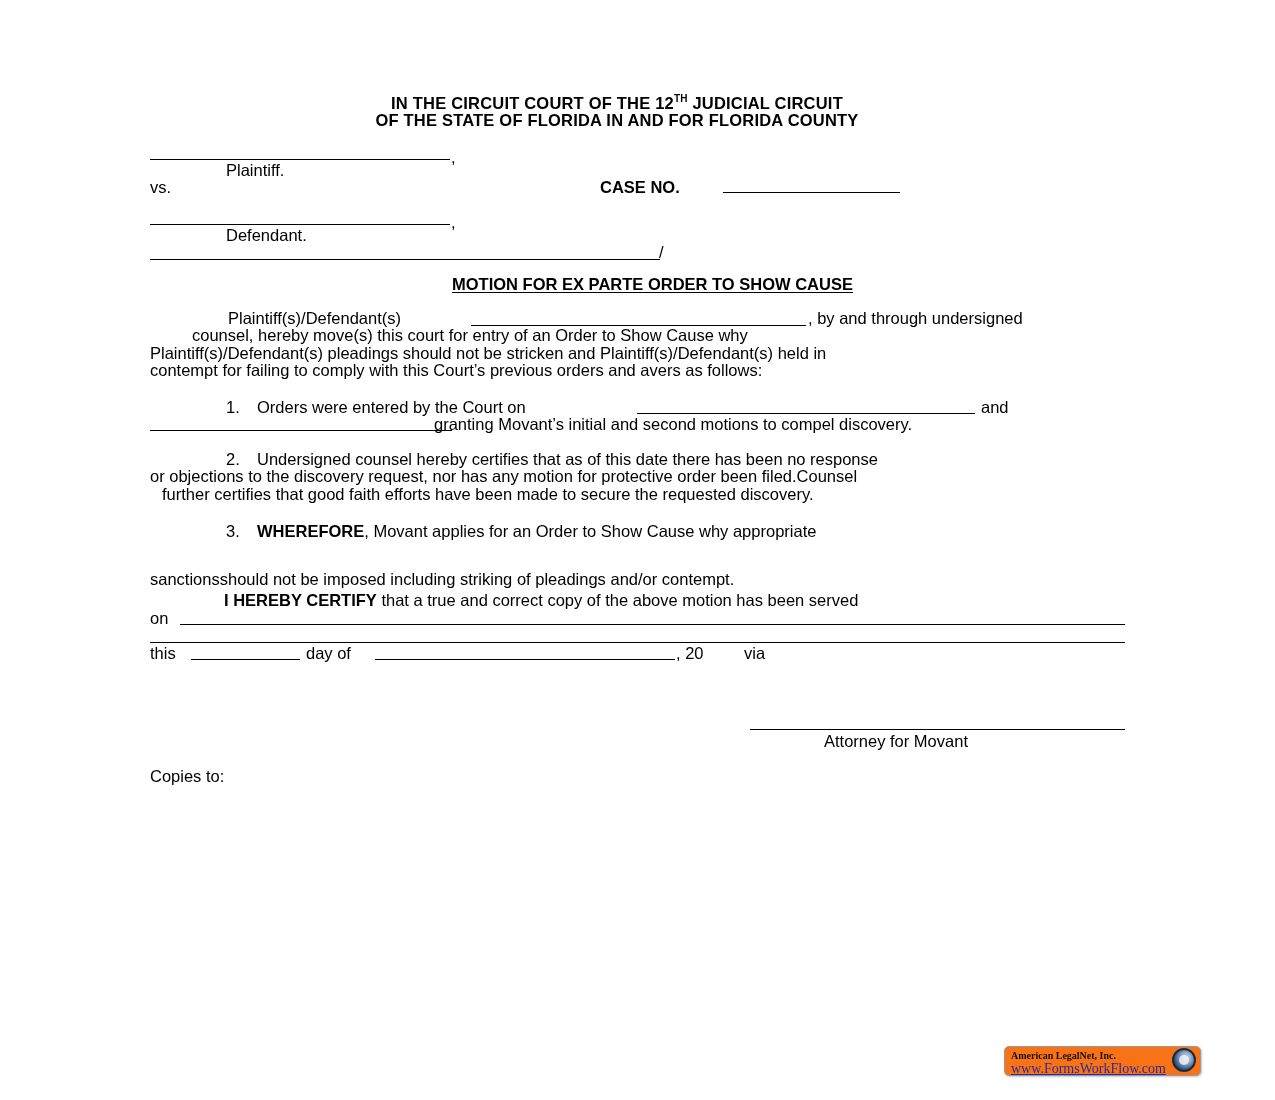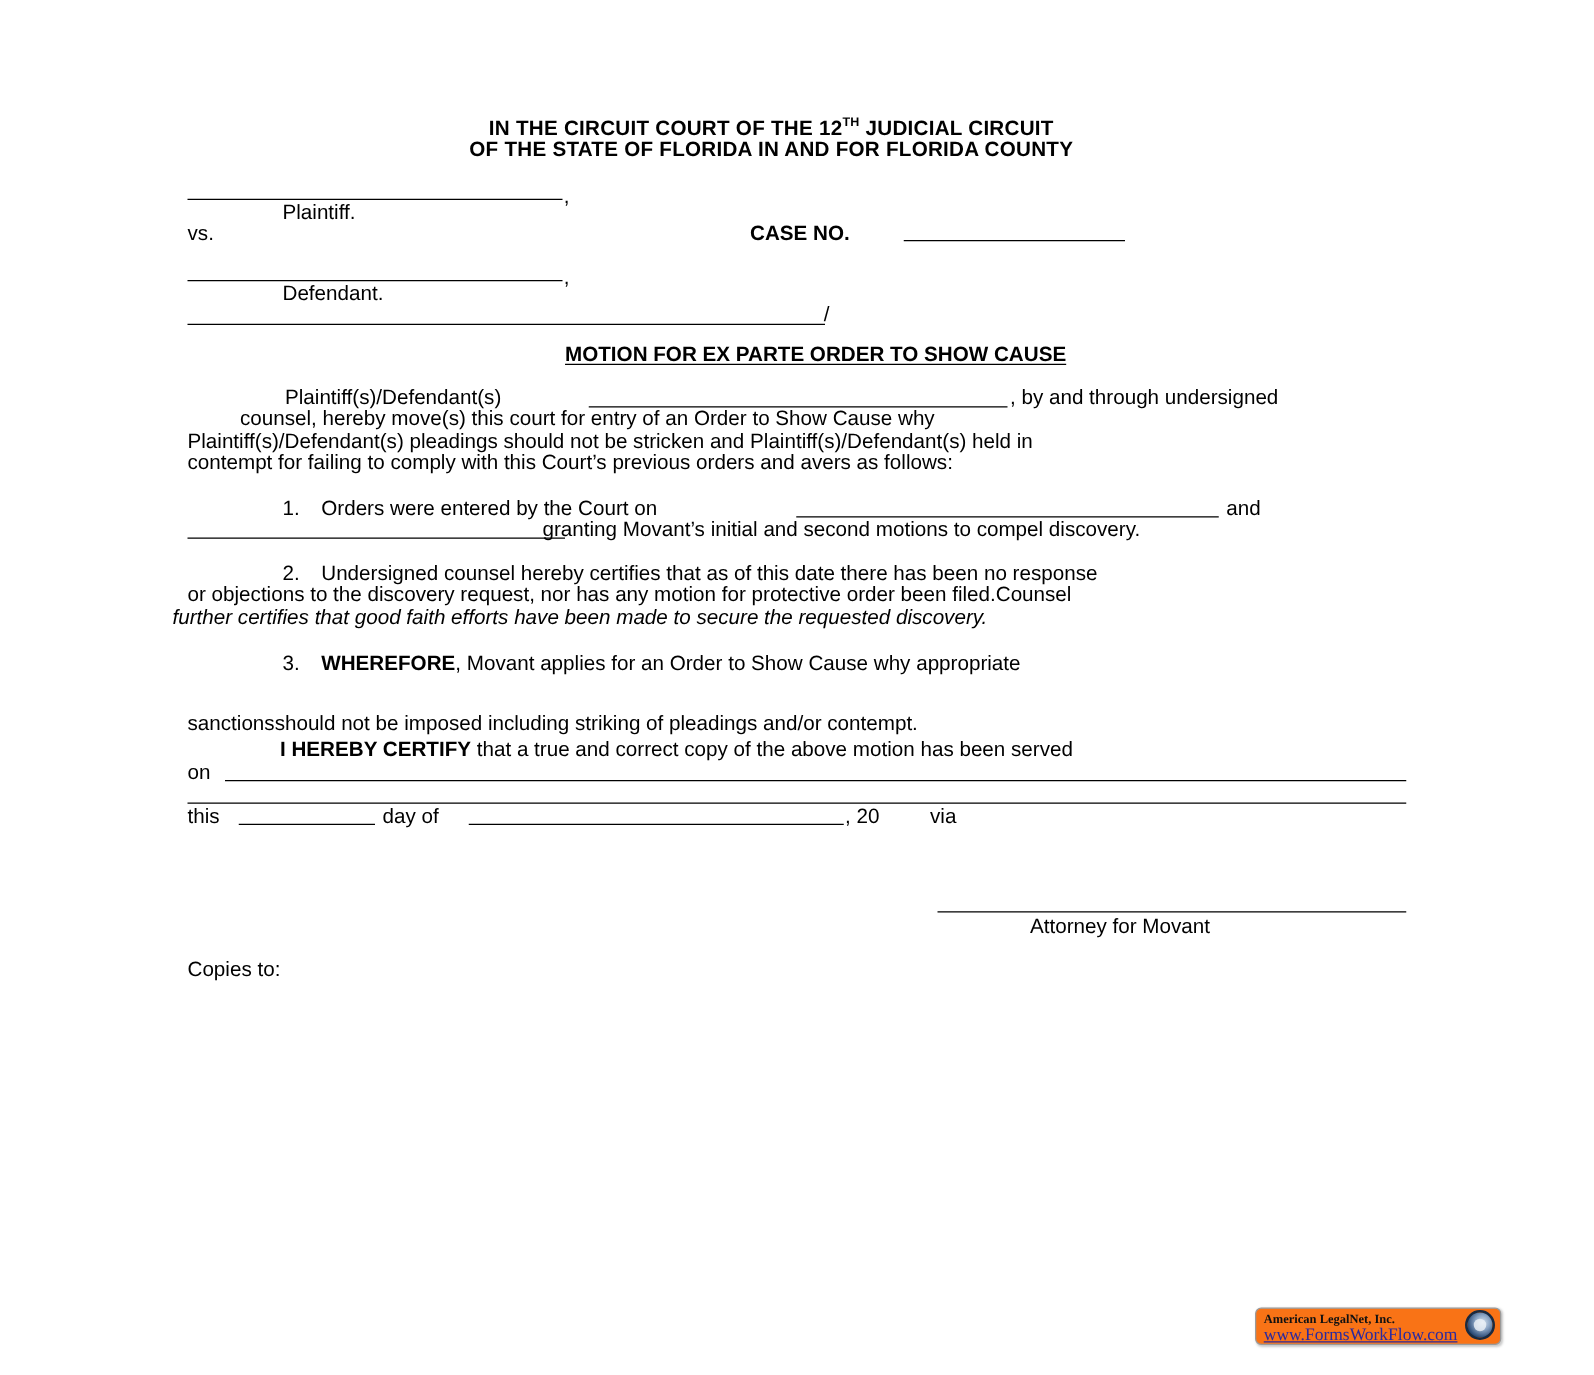--- a/index.html
+++ b/index.html
@@ -65,21 +65,21 @@
 <div class="abs t" style="left:226px; top:398px;">1.</div>
 <div class="abs t" style="left:257px; top:398px;">Orders were entered by the Court on</div>
 <div class="line" style="left:637px; top:413px; width:338px;"></div>
 <div class="abs t" style="left:981px; top:398px;">and</div>
 <div class="line" style="left:150px; top:430px; width:302px;"></div>
 <div class="abs t" style="left:434px; top:415px;">granting Movant’s initial and second motions to compel discovery.</div>
 
 <div class="abs t" style="left:226px; top:450px;">2.</div>
 <div class="abs t" style="left:257px; top:450px;">Undersigned counsel hereby certifies that as of this date there has been no response</div>
 <div class="abs t" style="left:150px; top:467px;">or objections to the discovery request, nor has any motion for protective order been filed.Counsel</div>
-<div class="abs t" style="left:138px; top:485px;font-style:italic;">further certifies that good faith efforts have been made to secure the requested discovery.</div>
+<div class="abs t" style="left:162px; top:485px;">further certifies that good faith efforts have been made to secure the requested discovery.</div>
 
 <div class="abs t" style="left:226px; top:522px;">3.</div>
 <div class="abs t" style="left:257px; top:522px;"><span class="b">WHEREFORE</span><span>, Movant applies for an Order to Show Cause why appropriate</span></div>
 <div class="abs t" style="left:150px; top:570px;text-align:right;">sanctionsshould not be imposed including striking of pleadings and/or contempt.</div>
 
 <div class="abs t" style="left:224px; top:591px;"><span class="b">I HEREBY CERTIFY</span><span> that a true and correct copy of the above motion has been served</span></div>
 <div class="abs t" style="left:150px; top:609px;">on</div>
 <div class="line" style="left:180px; top:624px; width:945px;"></div>
 <div class="line" style="left:150px; top:642px; width:975px;"></div>
 <div class="abs t" style="left:150px; top:644px;">this</div>

